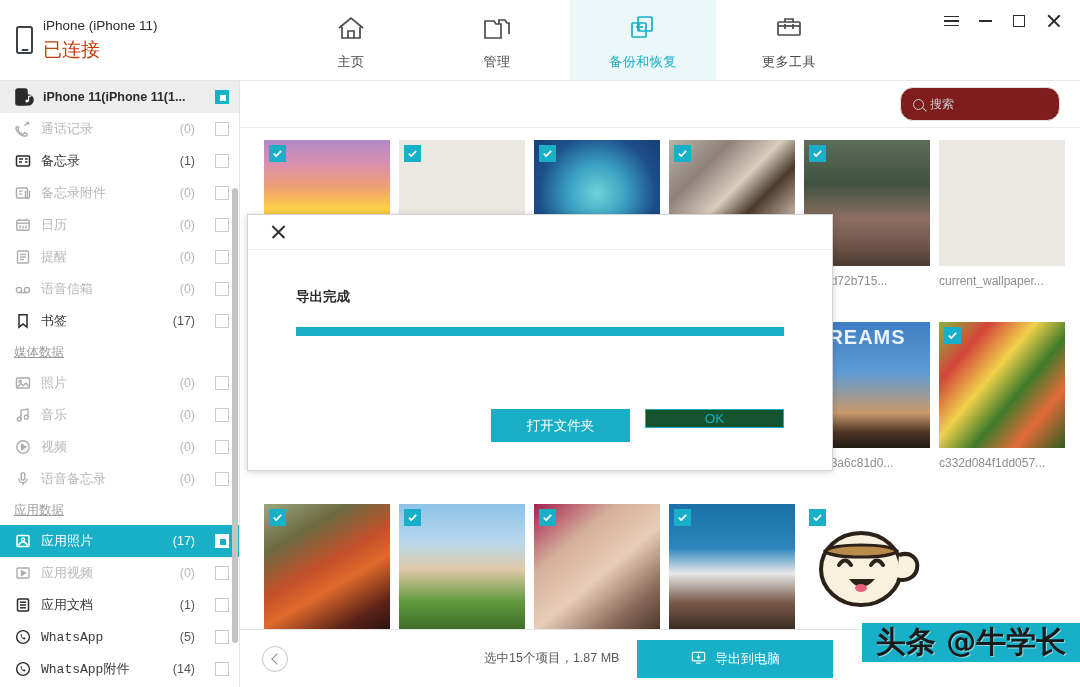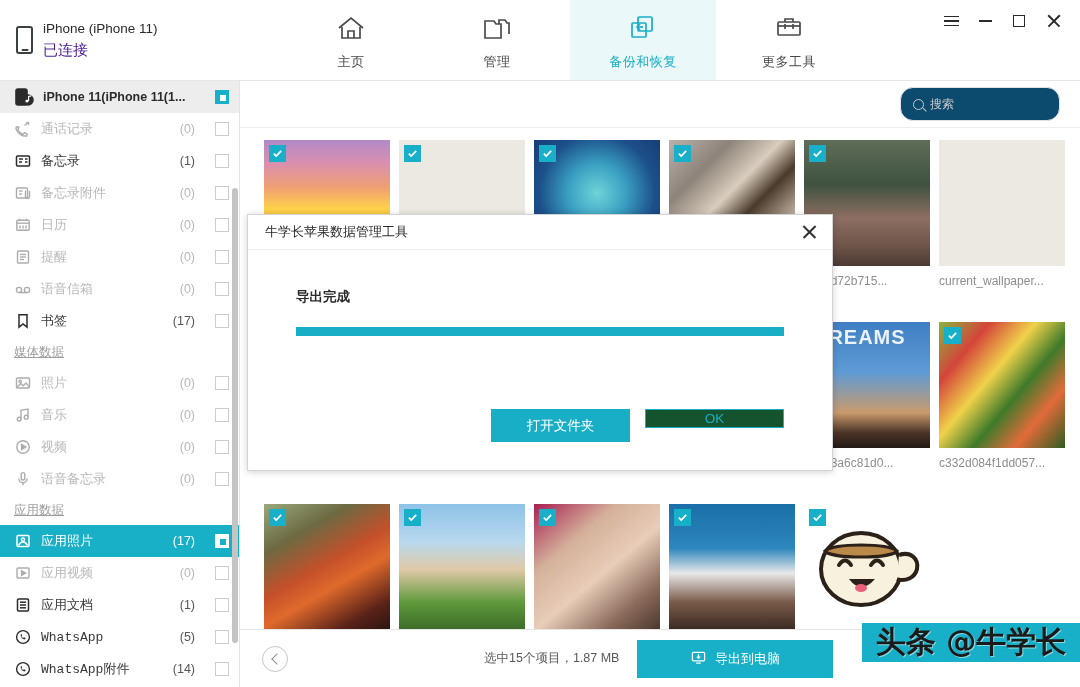--- a/index.html
+++ b/index.html
@@ -23,21 +23,21 @@
   .device-block {
     width: 240px; display: flex; align-items: center; padding-left: 16px; gap: 10px;
   }
   .device-icon { width: 17px; height: 28px; border: 2px solid #3c4043; border-radius: 3px; position: relative; flex: none;}
   .device-icon:after {
     content:""; position:absolute; left:50%; transform:translateX(-50%); bottom:1px;
     width:7px; height:2px; background:#3c4043; border-radius:1px;
   }
   .device-text { line-height: 1.45; }
   .device-name { font-size: 13.5px; color: #2b2b2b; }
-  .device-status { font-size: 15px; color: #4c1d95; }
+  .device-status { font-size: 19px; color: #c2410c; }
 
   .nav-tabs { display: flex; align-items: stretch; margin-left: 38px; }
   .tab {
     width: 146px; display: flex; flex-direction: column; align-items: center;
     justify-content: center; gap: 7px; cursor: pointer; color: #4a4a4a;
     padding-top: 6px;
   }
   .tab .tab-label { font-size: 13px; letter-spacing: .5px; }
   .tab.active { background: #eaf8fa; color: #1aafc4; }
   .tab.active svg { stroke: #1aafc4; }
@@ -114,21 +114,21 @@
   .main {
     position: absolute; top: 81px; left: 240px; width: 840px; height: 606px;
     background: #ffffff;
   }
   .main-top {
     height: 47px; border-bottom: 1px solid #ededed; display: flex; align-items: center;
     justify-content: flex-end; padding-right: 20px; background: #fff;
   }
   .search-box {
     width: 160px; height: 25px; border: 1px solid #e2e2e2; border-radius: 13px;
-    display: flex; align-items: center; gap: 6px; padding: 16px 12px; background: #0c4a6e;
+    display: flex; align-items: center; gap: 6px; padding: 16px 12px; background: #7f1d1d;
   }
   .search-box .sicon { width: 11px; height: 11px; border: 1.3px solid #c9c9c9; border-radius: 50%; position: relative; flex:none;}
   .search-box .sicon:after {
     content:""; position:absolute; right:-4px; bottom:-2px; width:5px; height:1.3px;
     background:#c9c9c9; transform: rotate(45deg);
   }
   .search-box input {
     border: none; outline: none; font-size: 12px; color: #9b9b9b; width: 100%;
     font-family: inherit; background: transparent;
   }
@@ -749,21 +749,20 @@
       </span>
       <span>导出到电脑</span>
     </button>
     <div class="watermark">
       <span>头条 @牛学长</span>
     </div>
   </div>
 
   <div class="modal-shadow">
     <div class="modal-title">
-      <span class="mt-text">牛学长苹果数据管理工具</span>
       <span class="modal-close"></span>
     </div>
     <div class="modal-body">
       <div class="modal-msg">导出完成</div>
       <div class="progress-track">
         <div class="progress-fill" id="progress-fill" style="width: 100%;"></div>
       </div>
     </div>
     <div class="modal-actions">
       <button class="btn-primary">打开文件夹</button>

